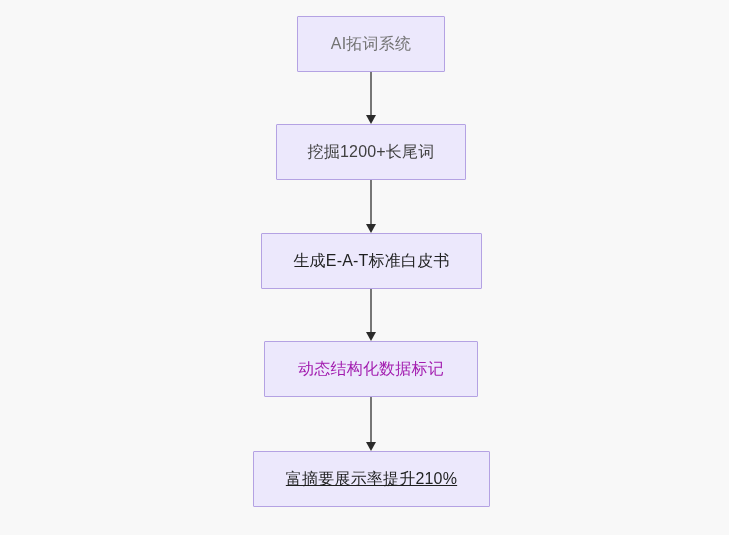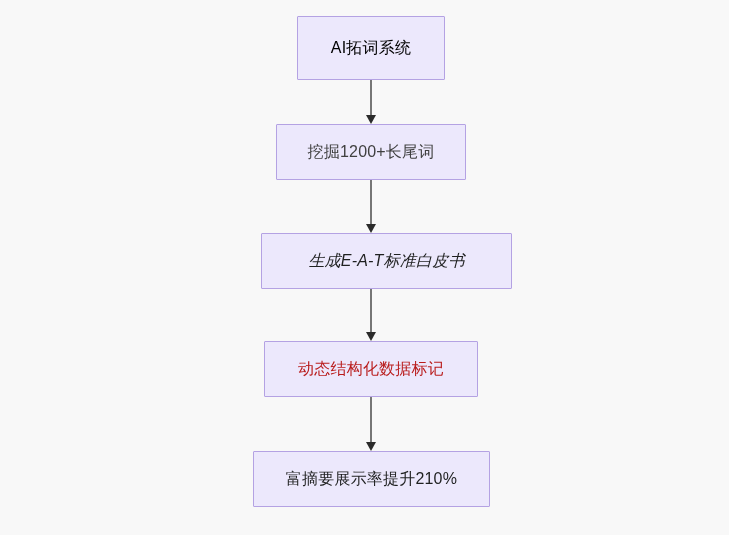--- a/index.html
+++ b/index.html
@@ -73,29 +73,29 @@
   </div>
   <div class="edge" style="left: 371px; top: 289px;">
     <div class="edge-line" style="height: 44px; background: rgb(118, 118, 118);"></div>
     <div class="edge-arrow" style="top: 43px; border-top-color: rgb(43, 43, 43);"></div>
   </div>
   <div class="edge" style="left: 371px; top: 397px;">
     <div class="edge-line" style="height: 46px; background: rgb(118, 118, 118);"></div>
     <div class="edge-arrow" style="top: 45px; border-top-color: rgb(43, 43, 43);"></div>
   </div>
 
-  <div class="node" style="left: 297px; top: 16px; width: 148px; height: 64px; background: rgb(236, 232, 252); border-color: rgb(180, 162, 227); color: #000000;">
+  <div class="node" style="left: 297px; top: 16px; width: 148px; height: 56px; background: rgb(236, 232, 252); border-color: rgb(180, 162, 227); color: #737373;">
     <span class="node-label">AI拓词系统</span>
   </div>
   <div class="node" style="left: 276px; top: 124px; width: 190px; height: 56px; background: rgb(236, 232, 252); border-color: rgb(180, 162, 227); color: #404040;">
     <span class="node-label">挖掘1200+长尾词</span>
   </div>
-  <div class="node" style="left: 261px; top: 233px; width: 251px; height: 56px; background: rgb(236, 232, 252); border-color: rgb(180, 162, 227); color: rgb(31, 32, 32); font-style: italic;">
+  <div class="node" style="left: 261px; top: 233px; width: 221px; height: 56px; background: rgb(236, 232, 252); border-color: rgb(180, 162, 227); color: rgb(31, 32, 32);">
     <span class="node-label">生成E-A-T标准白皮书</span>
   </div>
-  <div class="node" style="left: 264px; top: 341px; width: 214px; height: 56px; background: rgb(236, 232, 252); border-color: rgb(180, 162, 227); color: #b91c1c;">
+  <div class="node" style="left: 264px; top: 341px; width: 214px; height: 56px; background: rgb(236, 232, 252); border-color: rgb(180, 162, 227); color: #a21caf;">
     <span class="node-label">动态结构化数据标记</span>
   </div>
-  <div class="node" style="left: 253px; top: 451px; width: 237px; height: 56px; background: rgb(236, 232, 252); border-color: rgb(180, 162, 227); color: rgb(31, 32, 32);">
+  <div class="node" style="left: 253px; top: 451px; width: 237px; height: 56px; background: rgb(236, 232, 252); border-color: rgb(180, 162, 227); color: rgb(31, 32, 32); text-decoration: underline;">
     <span class="node-label">富摘要展示率提升210%</span>
   </div>
 
 </div>
 
 </body></html>

